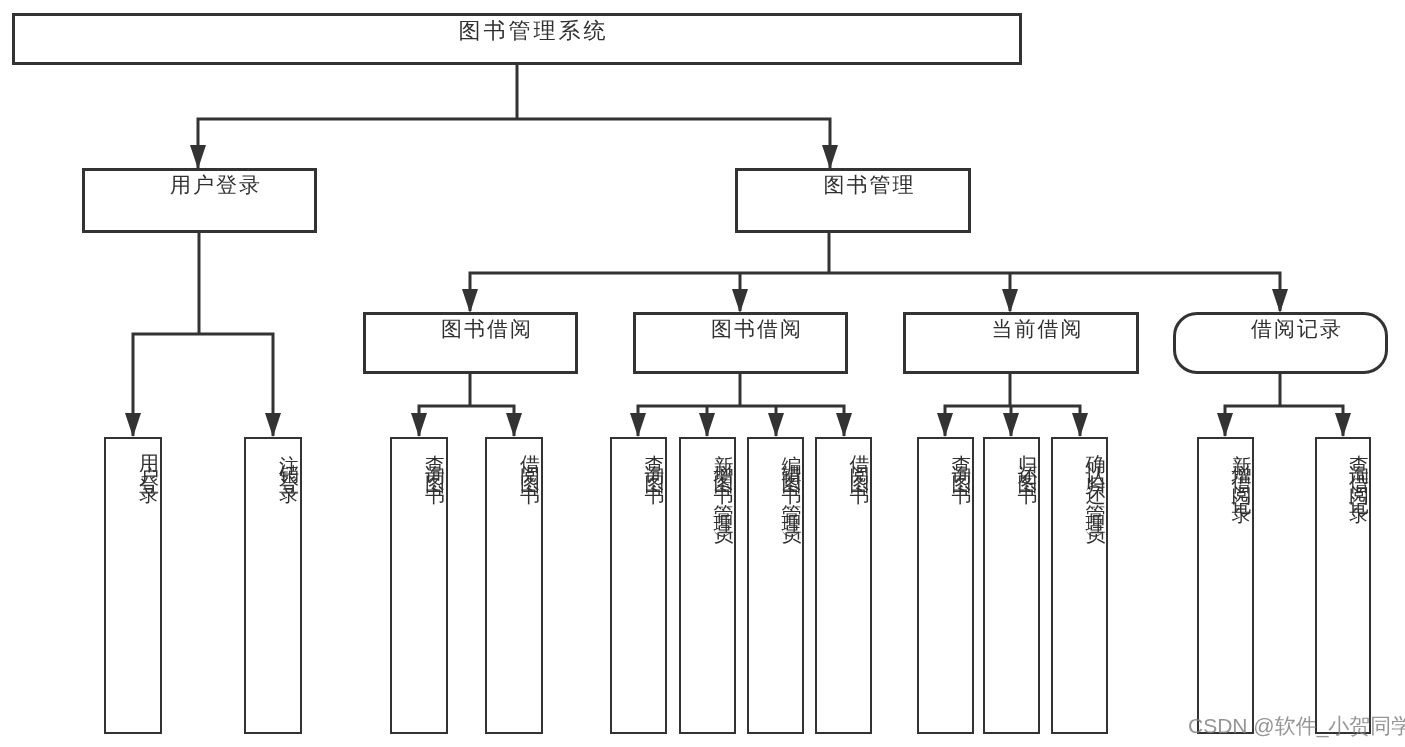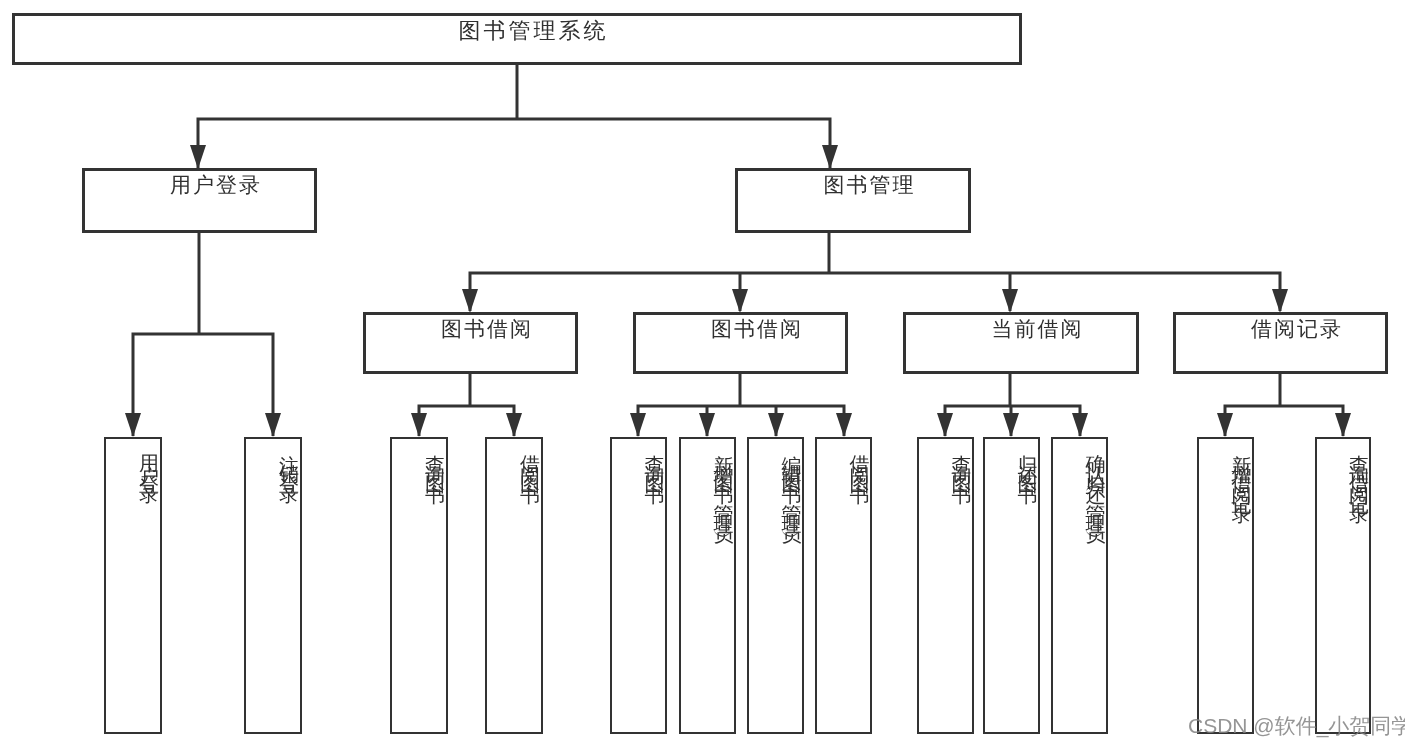--- a/index.html
+++ b/index.html
@@ -99,21 +99,21 @@
 
   <div class="box" style="left:363px; top:312px; width:215px; height:62px;">
     <span class="hlabel">图书借阅</span>
   </div>
   <div class="box" style="left:633px; top:312px; width:215px; height:62px;font-family:Liberation Serif, serif;">
     <span class="hlabel">图书借阅</span>
   </div>
   <div class="box" style="left:903px; top:312px; width:236px; height:62px;">
     <span class="hlabel">当前借阅</span>
   </div>
-  <div class="box" style="left:1173px; top:312px; width:215px; height:62px;">
+  <div class="box" style="left:1173px; top:312px; width:215px; height:62px;border-radius:24px;">
     <span class="hlabel">借阅记录</span>
   </div>
 
   <div class="box leaf" style="left:104px; top:437px; width:58px; height:297px;">
     <span class="vlabel">用户登录</span>
   </div>
   <div class="box leaf" style="left:244px; top:437px; width:58px; height:297px;">
     <span class="vlabel">注销登录</span>
   </div>
 

